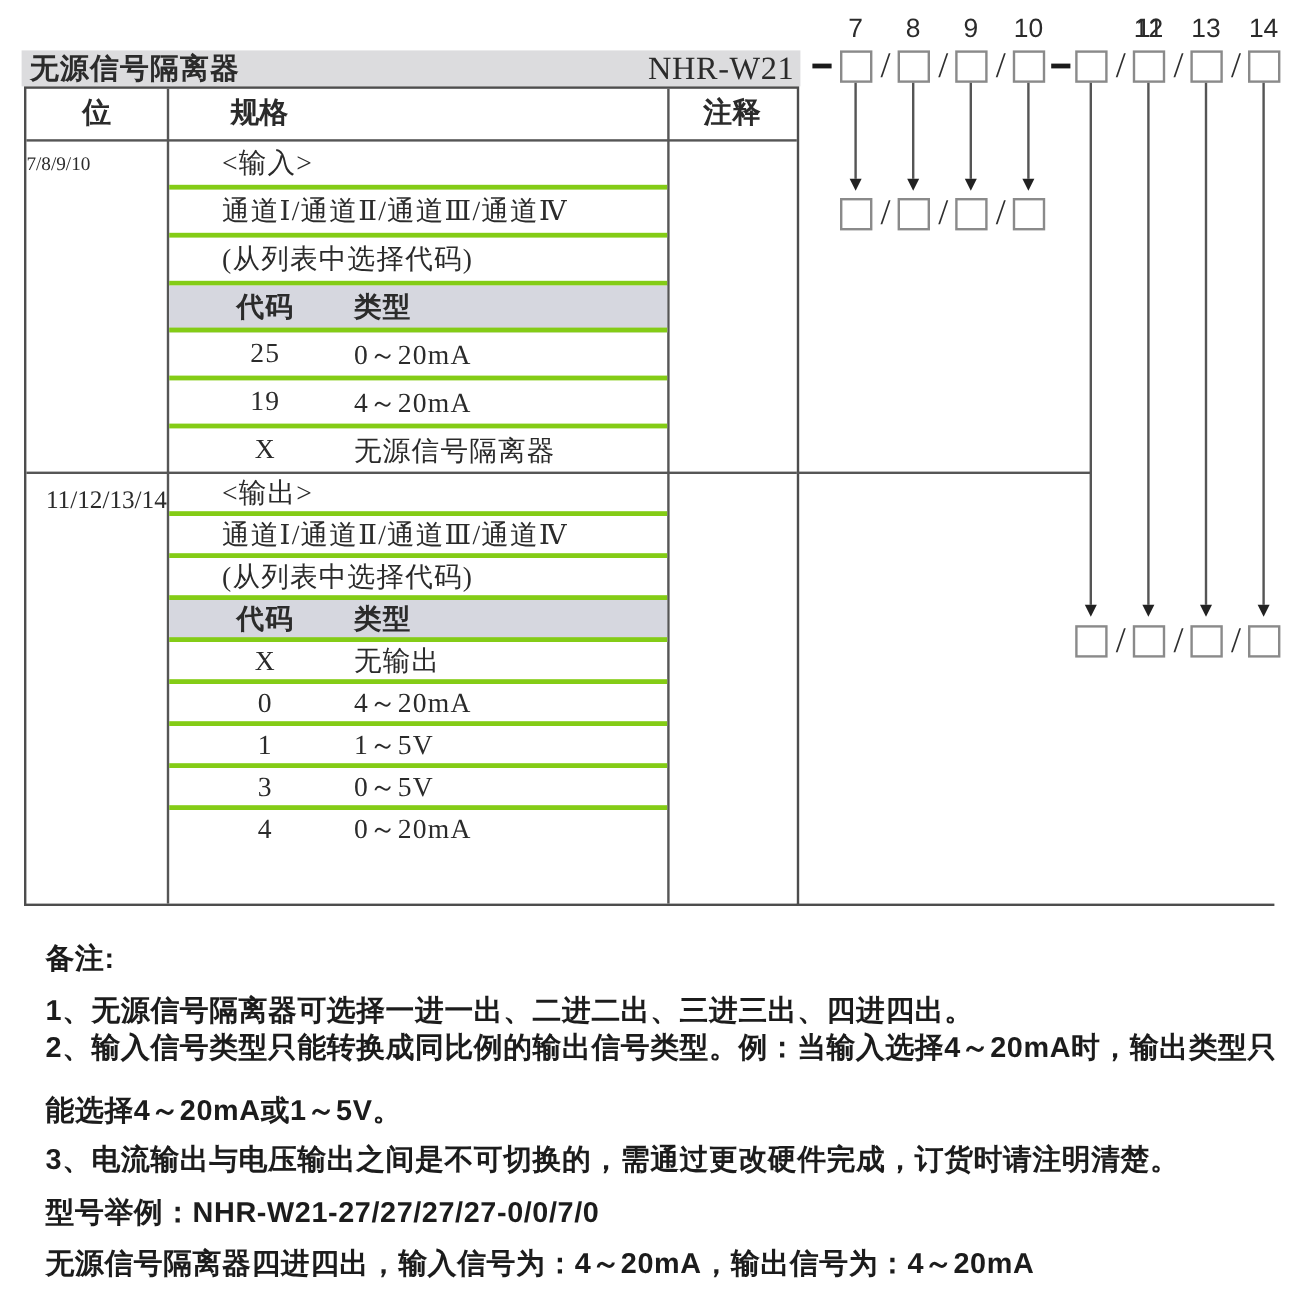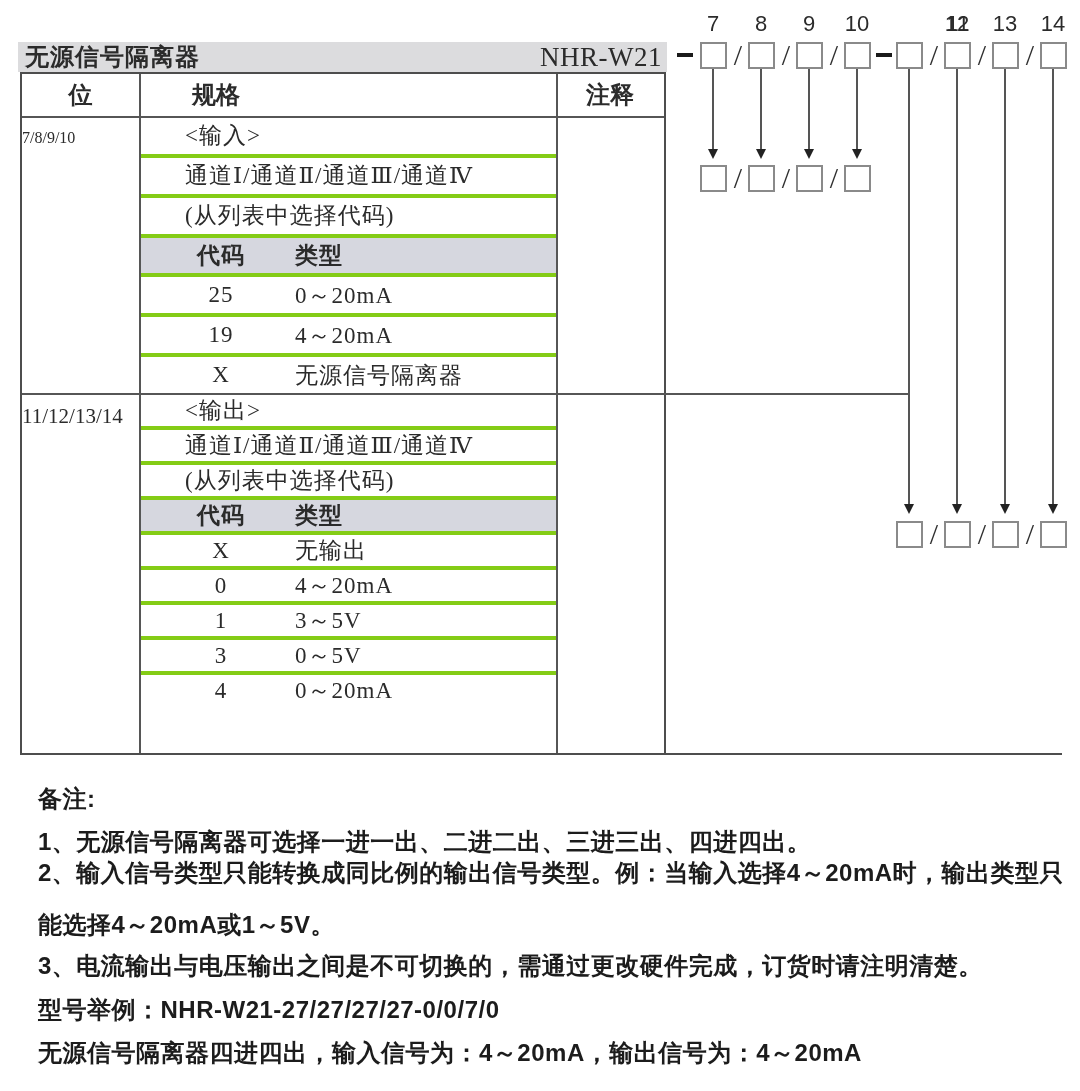--- a/index.html
+++ b/index.html
@@ -25,21 +25,21 @@
   .vline1 { position:absolute; left:117px; top:0; width:2px; height:100%; background:#565656; }
   .vline2 { position:absolute; left:534px; top:0; width:2px; height:100%; background:#565656; }
   .hline-header  { position:absolute; left:0; top:42px;  width:100%; height:2px; background:#565656; }
   .hline-section { position:absolute; left:0; top:319px; width:100%; height:2px; background:#565656; }
 
   .th-pos  { position:absolute; left:0;   top:0; width:117px; height:42px; line-height:42px; text-align:center; font-size:24px; font-weight:bold; }
   .th-spec { position:absolute; left:170px; top:0; height:42px; line-height:42px; font-size:24px; font-weight:bold; }
   .th-note { position:absolute; left:534px; top:0; width:108px; height:42px; line-height:42px; text-align:center; font-size:24px; font-weight:bold; }
 
   .pos-label-1 { position:absolute; left:0; top:44px;  width:117px; height:39px; line-height:39px; text-align:left; font-size:16px; }
-  .pos-label-2 { position:absolute; left:0; top:323px; width:117px; height:39px; line-height:39px; text-align:left; font-size:21px; }
+  .pos-label-2 { position:absolute; left:0; top:323px; width:117px; height:39px; line-height:39px; text-align:right; font-size:21px; }
 
   .spec-rows { position:absolute; left:119px; width:415px; display:flex; flex-direction:column; }
   .spec-rows.s1 { top:44px;  height:275px; }
   .spec-rows.s2 { top:321px; height:264px; }
   .spec-row { flex:1 1 0; display:flex; align-items:center; border-bottom:4px solid #84cc16; font-size:23px; letter-spacing:1px; }
   .spec-row:last-child { border-bottom:none; }
   .spec-row.gray { background:#d6d7df; font-weight:bold; }
   .spec-row .txt  { padding-left:44px; white-space:nowrap; }
   .spec-row .code { width:72px; margin-left:44px; text-align:center; white-space:nowrap; }
   .spec-row .type { margin-left:38px; white-space:nowrap; }
@@ -131,21 +131,21 @@
       <div class="spec-row">
         <span class="code">X</span>
         <span class="type">无输出</span>
       </div>
       <div class="spec-row">
         <span class="code">0</span>
         <span class="type">4～20mA</span>
       </div>
       <div class="spec-row">
         <span class="code">1</span>
-        <span class="type">3～5V</span>
+        <span class="type">1～5V</span>
       </div>
       <div class="spec-row">
         <span class="code">3</span>
         <span class="type">0～5V</span>
       </div>
       <div class="spec-row">
         <span class="code">4</span>
         <span class="type">0～20mA</span>
       </div>
     </div>

